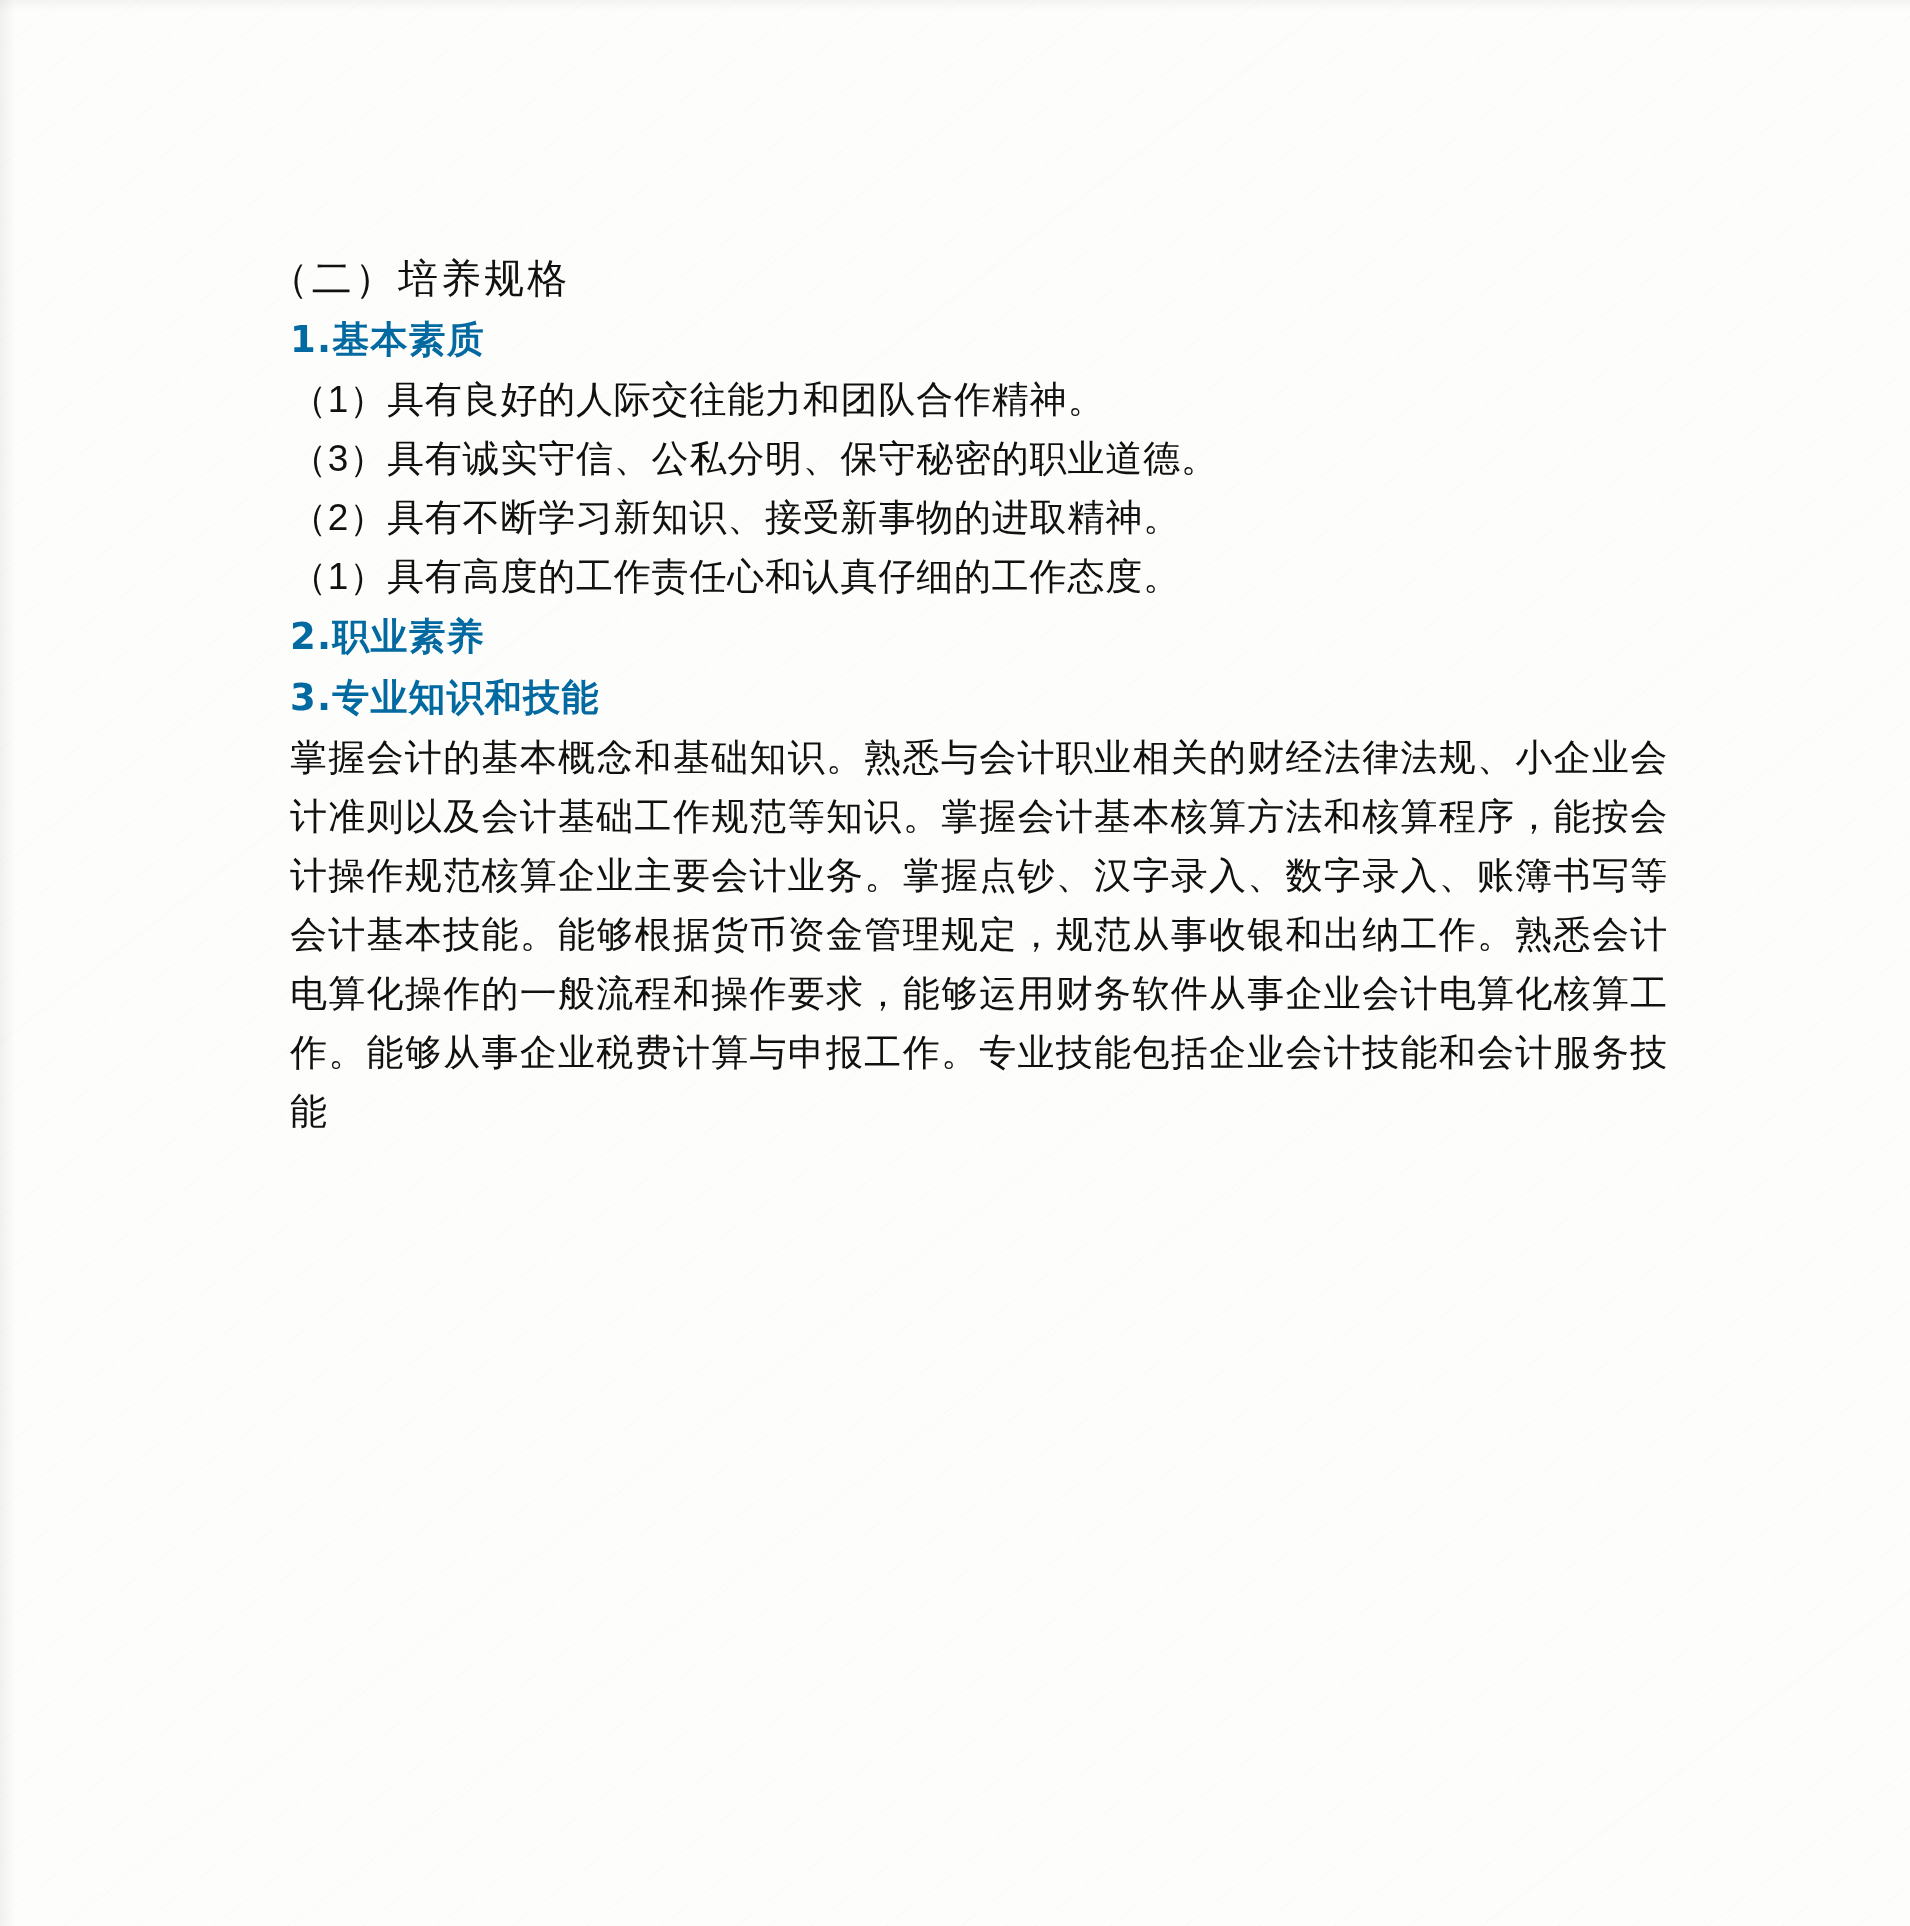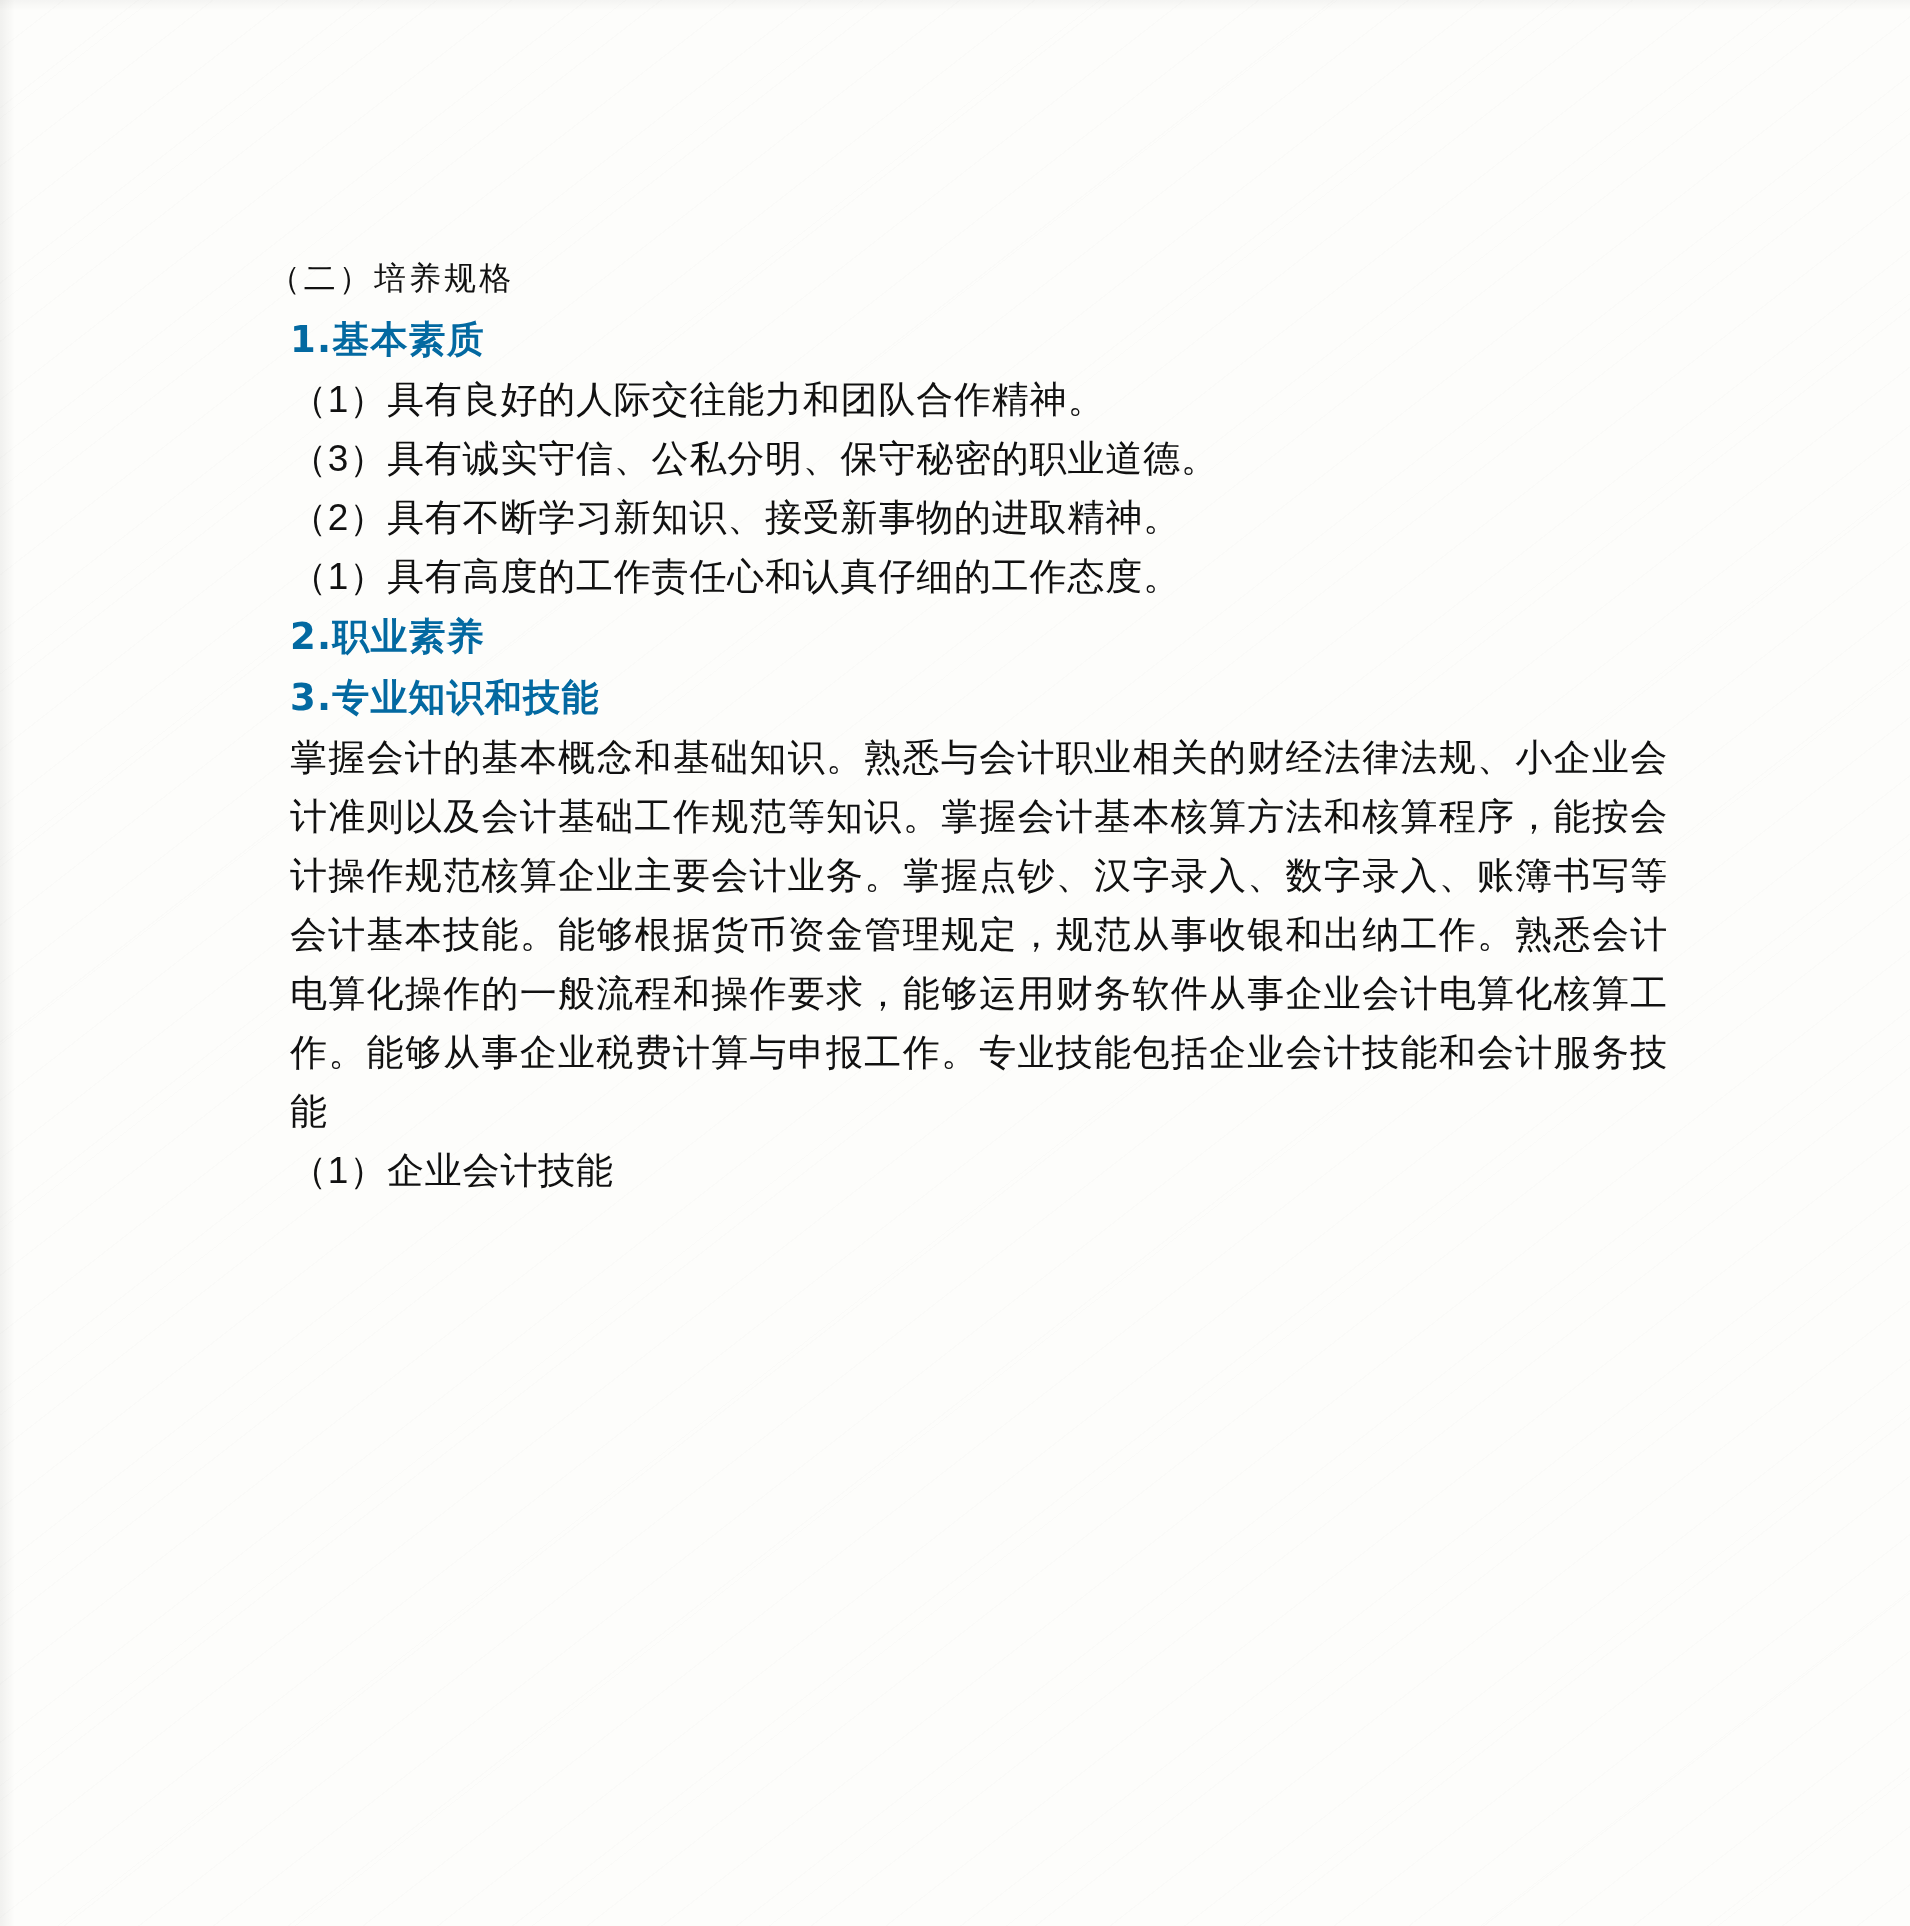--- a/index.html
+++ b/index.html
@@ -80,21 +80,21 @@
     font-weight: bold;
     font-size: 37px;
     line-height: 61px;
     color: #0369a1;
     letter-spacing: 1.2px;
     padding-left: 43px;
     margin: 0;
   }
   .sub-title {
     font-family: "DejaVu Serif", "Liberation Serif", serif;
-    font-size: 32px;
+    font-size: 40px;
     line-height: 62px;
     color: #111111;
     letter-spacing: 3.1px;
     padding-left: 21.6px;
     margin: 0;
   }
 </style>
 </head>
 <body>
 
@@ -119,19 +119,18 @@
     <p class="para indent-2">（1）具有高度的工作责任心和认真仔细的工作态度。</p>
 
 
     <p class="heading">2.职业素养</p>
 
 
     <p class="heading">3.专业知识和技能</p>
 
     <p class="para indent-2">掌握会计的基本概念和基础知识。熟悉与会计职业相关的财经法律法规、小企业会计准则以及会计基础工作规范等知识。掌握会计基本核算方法和核算程序，能按会计操作规范核算企业主要会计业务。掌握点钞、汉字录入、数字录入、账簿书写等会计基本技能。能够根据货币资金管理规定，规范从事收银和出纳工作。熟悉会计电算化操作的一般流程和操作要求，能够运用财务软件从事企业会计电算化核算工作。能够从事企业税费计算与申报工作。专业技能包括企业会计技能和会计服务技能</p>
 
-    <p class="para indent-2">（1）企业会计技能</p>
 
 
   </div>
 
 </div>
 
 
 </body></html>

